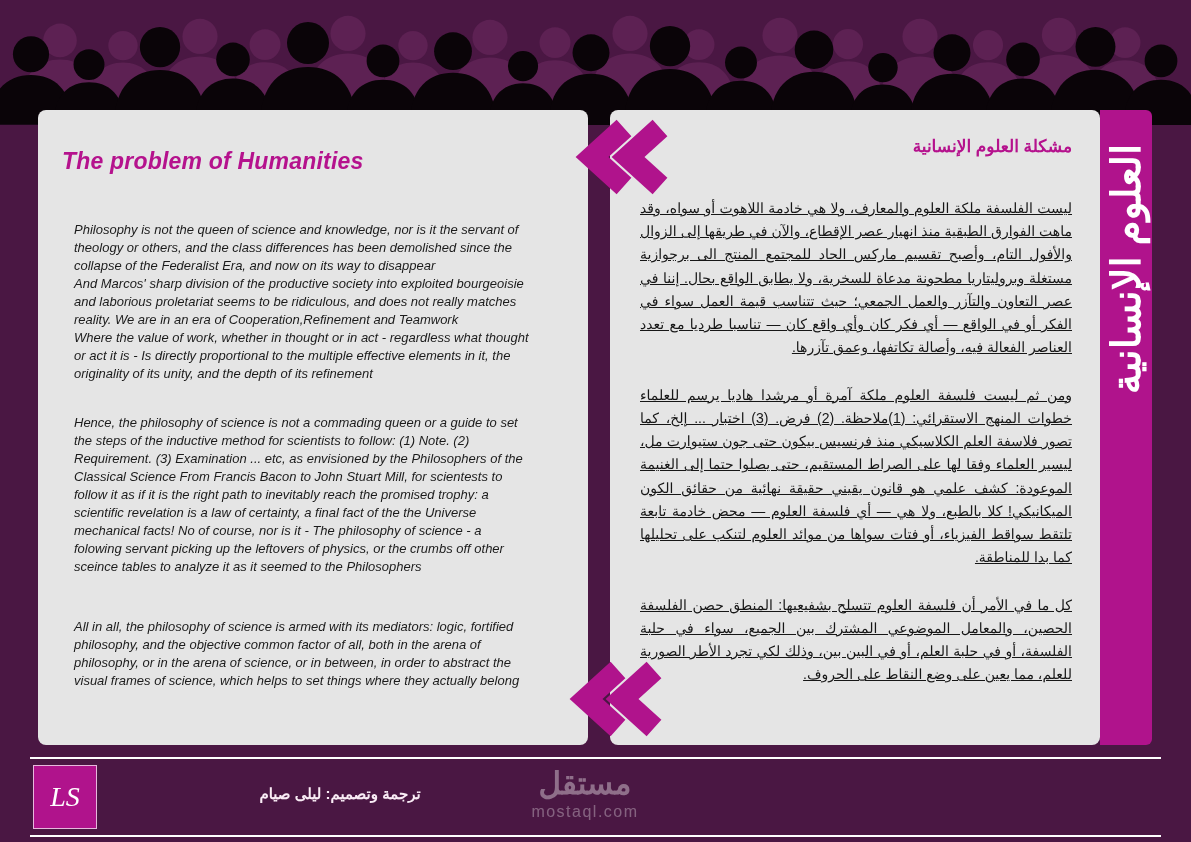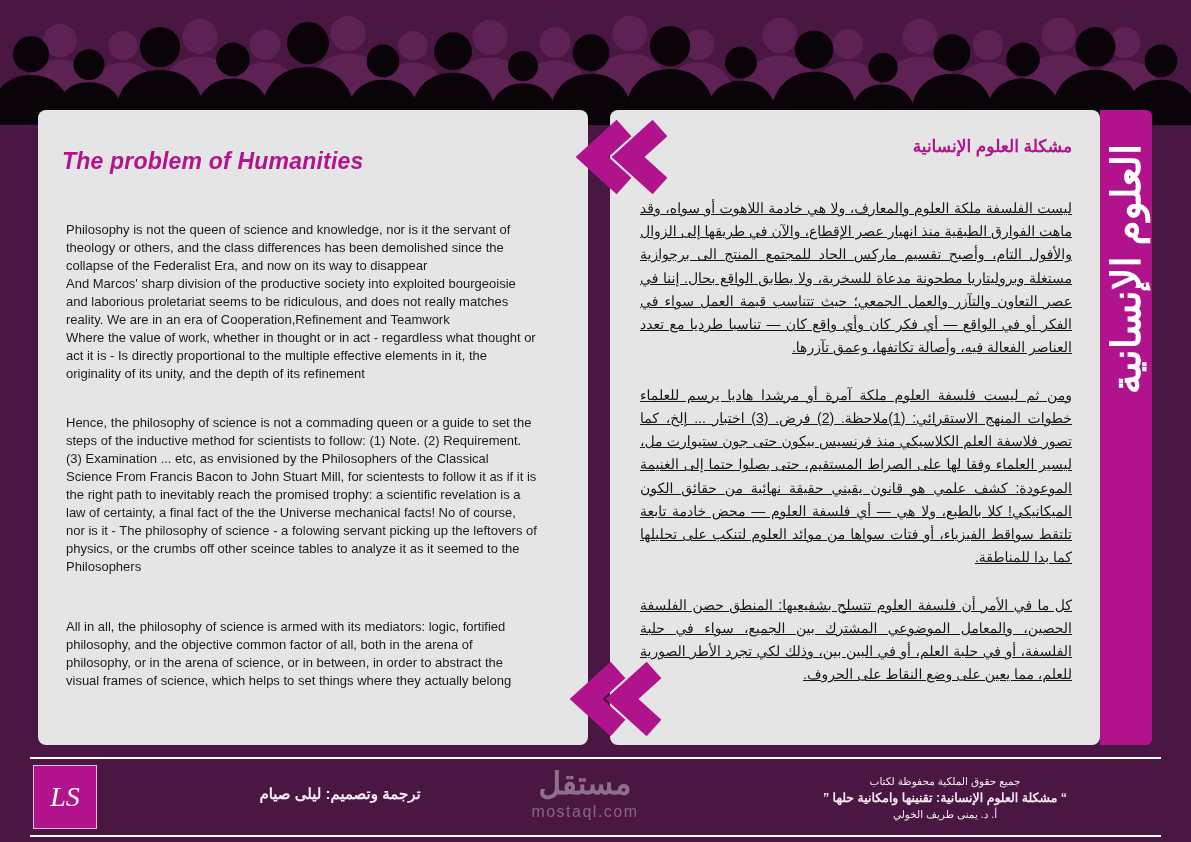--- a/index.html
+++ b/index.html
@@ -6,21 +6,21 @@
   body{
     width:1191px;height:842px;overflow:hidden;position:relative;
     background:#4a1743;
     font-family:"Liberation Sans",sans-serif;
   }
   .crowd{position:absolute;top:0;left:0;z-index:1;}
   .page{position:absolute;top:110px;height:635px;background:#e5e5e5;border-radius:8px;box-sizing:border-box;z-index:2;}
   .page-left{left:38px;width:550px;padding:38px 46px 0 24px;}
   .page-right{left:610px;width:490px;padding:26px 28px 0 30px;direction:rtl;}
   .title-en{margin:0 0 46px;font-style:italic;font-weight:bold;font-size:23px;color:#b5128d;letter-spacing:.2px;}
-  .body-en{margin:0 4px 32px;font-size:13px;line-height:1.38;color:#1b1b1b;white-space:pre-line;}
+  .body-en{margin:0 12px 32px;font-size:13px;line-height:1.38;color:#1b1b1b;white-space:pre-line;font-style:italic;}
   .page-left .body-en:nth-of-type(2){margin-bottom:42px;}
   .title-ar{margin:0 0 40px;font-size:17px;font-weight:bold;color:#b5128d;}
   .body-ar{margin:12px 0 24px;font-size:14px;line-height:1.66;color:#161616;text-align:justify;text-decoration:underline;}
   .banner{position:absolute;left:1100px;top:110px;width:52px;height:635px;background:#b0138c;border-radius:0 6px 6px 0;z-index:2;}
   .banner-label{
     position:absolute;left:0;top:635px;width:635px;height:52px;
     transform-origin:0 0;transform:rotate(-90deg);
     direction:rtl;display:flex;align-items:center;
     padding:0 34px;box-sizing:border-box;
     color:#ffffff;font-weight:bold;font-size:40px;white-space:nowrap;
@@ -127,18 +127,13 @@
   </g>
 </svg>
 
 <footer class="footer">
   <div class="logo">LS</div>
   <div class="credit">ترجمة وتصميم: ليلى صيام</div>
   <div class="watermark">
     <div class="wm-title">مستقل</div>
     <div class="wm-domain">mostaql.com</div>
   </div>
-  <div class="rights">
-    <div class="rights-1">جميع حقوق الملكية محفوظة لكتاب</div>
-    <div class="rights-2">“ مشكلة العلوم الإنسانية: تقنينها وامكانية حلها ”</div>
-    <div class="rights-3">أ. د. يمنى طريف الخولي</div>
-  </div>
 </footer>
 
 </body></html>

